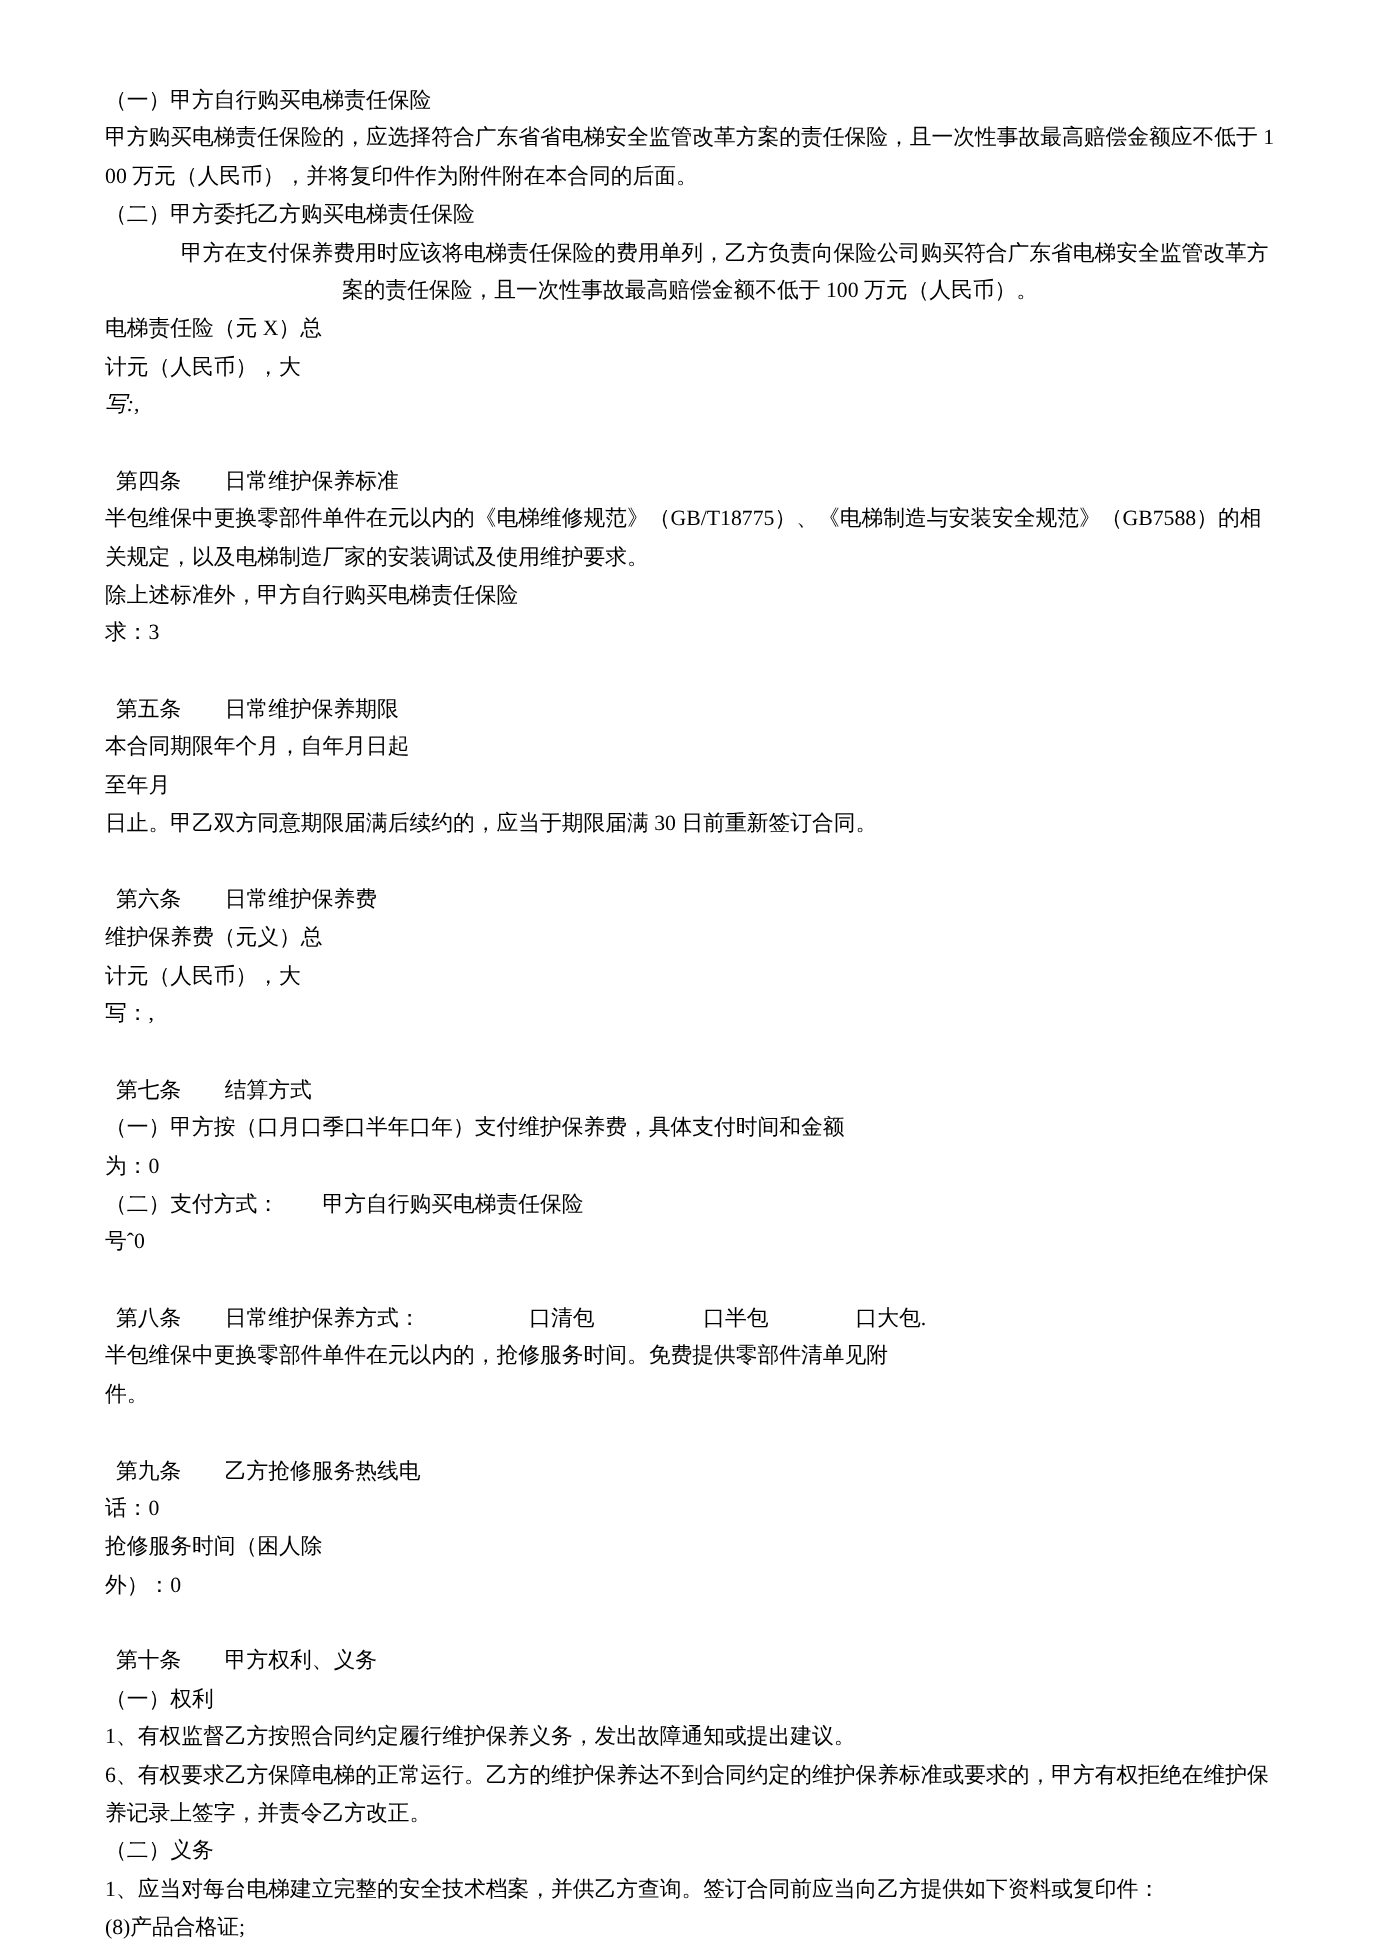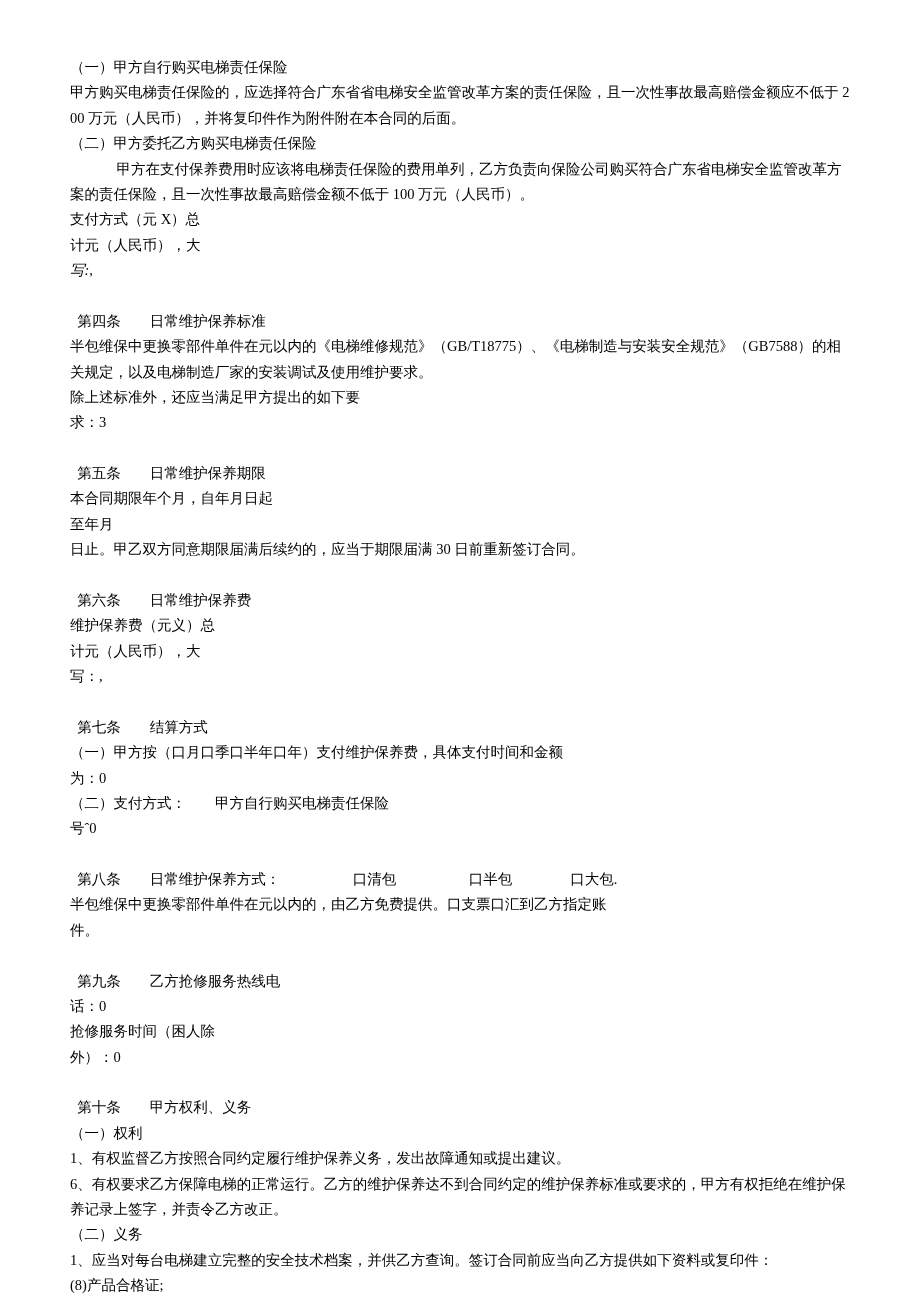--- a/index.html
+++ b/index.html
@@ -18,41 +18,42 @@
   }
   .line {
     white-space: pre-wrap;
     word-break: break-all;
   }
   .italic {
     font-style: italic;
   }
   .indent {
     text-indent: 3.2em;
+    text-align: center;
   }
   .gap-space {
     display: inline-block;
   }
 </style>
 </head>
 <body>
 
 <div class="line">（一）甲方自行购买电梯责任保险</div>
-<div class="line">甲方购买电梯责任保险的，应选择符合广东省省电梯安全监管改革方案的责任保险，且一次性事故最高赔偿金额应不低于 200 万元（人民币），并将复印件作为附件附在本合同的后面。</div>
+<div class="line">甲方购买电梯责任保险的，应选择符合广东省省电梯安全监管改革方案的责任保险，且一次性事故最高赔偿金额应不低于 100 万元（人民币），并将复印件作为附件附在本合同的后面。</div>
 <div class="line">（二）甲方委托乙方购买电梯责任保险</div>
 <div class="line indent">甲方在支付保养费用时应该将电梯责任保险的费用单列，乙方负责向保险公司购买符合广东省电梯安全监管改革方案的责任保险，且一次性事故最高赔偿金额不低于 100 万元（人民币）。</div>
-<div class="line">支付方式（元 X）总</div>
+<div class="line">电梯责任险（元 X）总</div>
 <div class="line">计元（人民币），大</div>
 <div class="line italic">写:,</div>
 
 <div class="line">
   <span>第四条</span><span class="gap-space">　　</span><span>日常维护保养标准</span>
 </div>
 <div class="line">半包维保中更换零部件单件在元以内的《电梯维修规范》（GB/T18775）、《电梯制造与安装安全规范》（GB7588）的相关规定，以及电梯制造厂家的安装调试及使用维护要求。</div>
-<div class="line">除上述标准外，还应当满足甲方提出的如下要</div>
+<div class="line">除上述标准外，甲方自行购买电梯责任保险</div>
 <div class="line">求：3</div>
 
 <div class="line">
   <span>第五条</span><span class="gap-space">　　</span><span>日常维护保养期限</span>
 </div>
 <div class="line">本合同期限年个月，自年月日起</div>
 <div class="line">至年月</div>
 <div class="line">日止。甲乙双方同意期限届满后续约的，应当于期限届满 30 日前重新签订合同。</div>
 
 <div class="line">
@@ -66,21 +67,21 @@
   <span>第七条</span><span class="gap-space">　　</span><span>结算方式</span>
 </div>
 <div class="line">（一）甲方按（口月口季口半年口年）支付维护保养费，具体支付时间和金额</div>
 <div class="line">为：0</div>
 <div class="line">（二）支付方式：　　甲方自行购买电梯责任保险</div>
 <div class="line">号ˆ0</div>
 
 <div class="line">
   <span>第八条</span><span class="gap-space">　　</span><span>日常维护保养方式：</span><span class="gap-space">　　　　　</span><span>口清包</span><span class="gap-space">　　　　　</span><span>口半包</span><span class="gap-space">　　　　</span><span>口大包.</span>
 </div>
-<div class="line">半包维保中更换零部件单件在元以内的，由乙方免费提供。口支票口汇到乙方指定账</div>
+<div class="line">半包维保中更换零部件单件在元以内的，抢修服务时间。免费提供零部件清单见附</div>
 <div class="line">件。</div>
 
 <div class="line">
   <span>第九条</span><span class="gap-space">　　</span><span>乙方抢修服务热线电</span>
 </div>
 <div class="line">话：0</div>
 <div class="line">抢修服务时间（困人除</div>
 <div class="line">外）：0</div>
 
 <div class="line">

